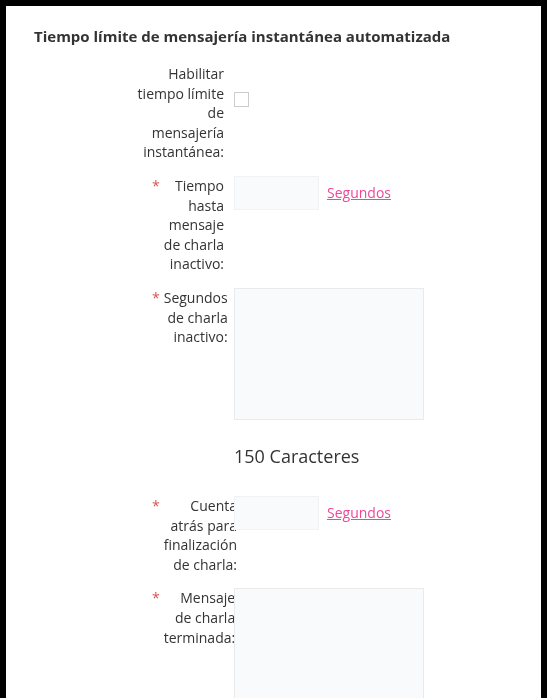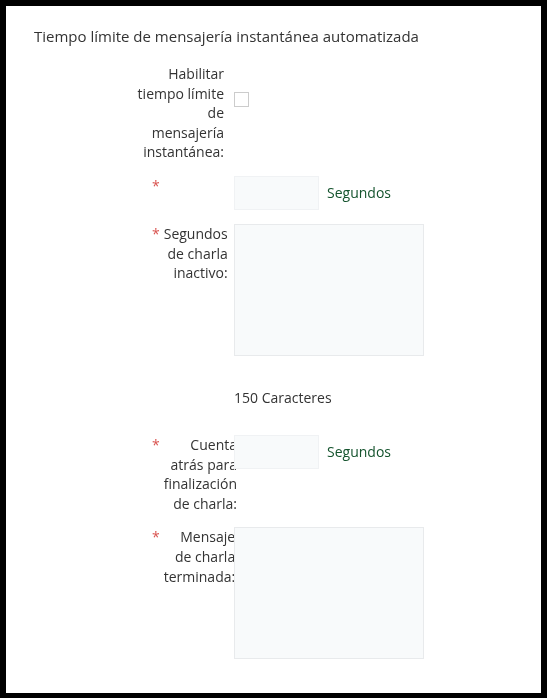--- a/index.html
+++ b/index.html
@@ -14,21 +14,21 @@
       width: 547px;
     }
     .panel {
       background: #fff;
       width: 535px;
       min-height: 686px;
       padding: 20px 28px 20px 28px;
     }
     .section-title {
       font-size: 15px;
-      font-weight: 400;
+      font-weight: 700;
       color: #333;
       margin-bottom: 18px;
     }
     .form-row {
       display: flex;
       align-items: flex-start;
       margin-bottom: 14px;
     }
     .label-col {
       width: 200px;
@@ -69,38 +69,39 @@
       width: 85px;
       height: 34px;
       border: 1px solid #f0f2f4;
       background: #f8fafb;
       padding: 4px 8px;
       font-size: 14px;
       font-family: inherit;
     }
     .unit-text {
       font-size: 14px;
-      color: #14532d;
+      color: #ec4899;
       align-self: center;
+      text-decoration: underline;
     }
     .textarea {
       width: 190px;
       height: 132px;
       border: 1px solid #e8eaec;
       background: #f8fafb;
       padding: 6px 8px;
       font-size: 14px;
       font-family: inherit;
       resize: none;
     }
     .char-count {
-      font-size: 14px;
+      font-size: 18px;
       color: #333;
       width: 100%;
-      margin-top: 24px;
+      margin-top: 16px;
     }
     .row-enable .label-col {
       justify-content: flex-start;
       padding-left: 100px;
     }
     .row-sub .label-col {
       display: flex;
       justify-content: flex-start;
       padding-left: 118px;
     }
@@ -119,20 +120,21 @@
       <span class="field-label">Habilitar tiempo límite de mensajería instantánea:</span>
     </div>
     <div class="input-col">
       <div class="checkbox"></div>
     </div>
   </div>
 
   <div class="form-row row-sub">
     <div class="label-col">
       <span class="required">*</span>
+      <span class="field-label">Tiempo hasta mensaje de charla inactivo:</span>
     </div>
     <div class="input-col">
       <input type="text" class="short-input" value="" style="">
       <span class="unit-text">Segundos</span>
     </div>
   </div>
 
   <div class="form-row row-sub spacer-after">
     <div class="label-col">
       <span class="required">*</span>

